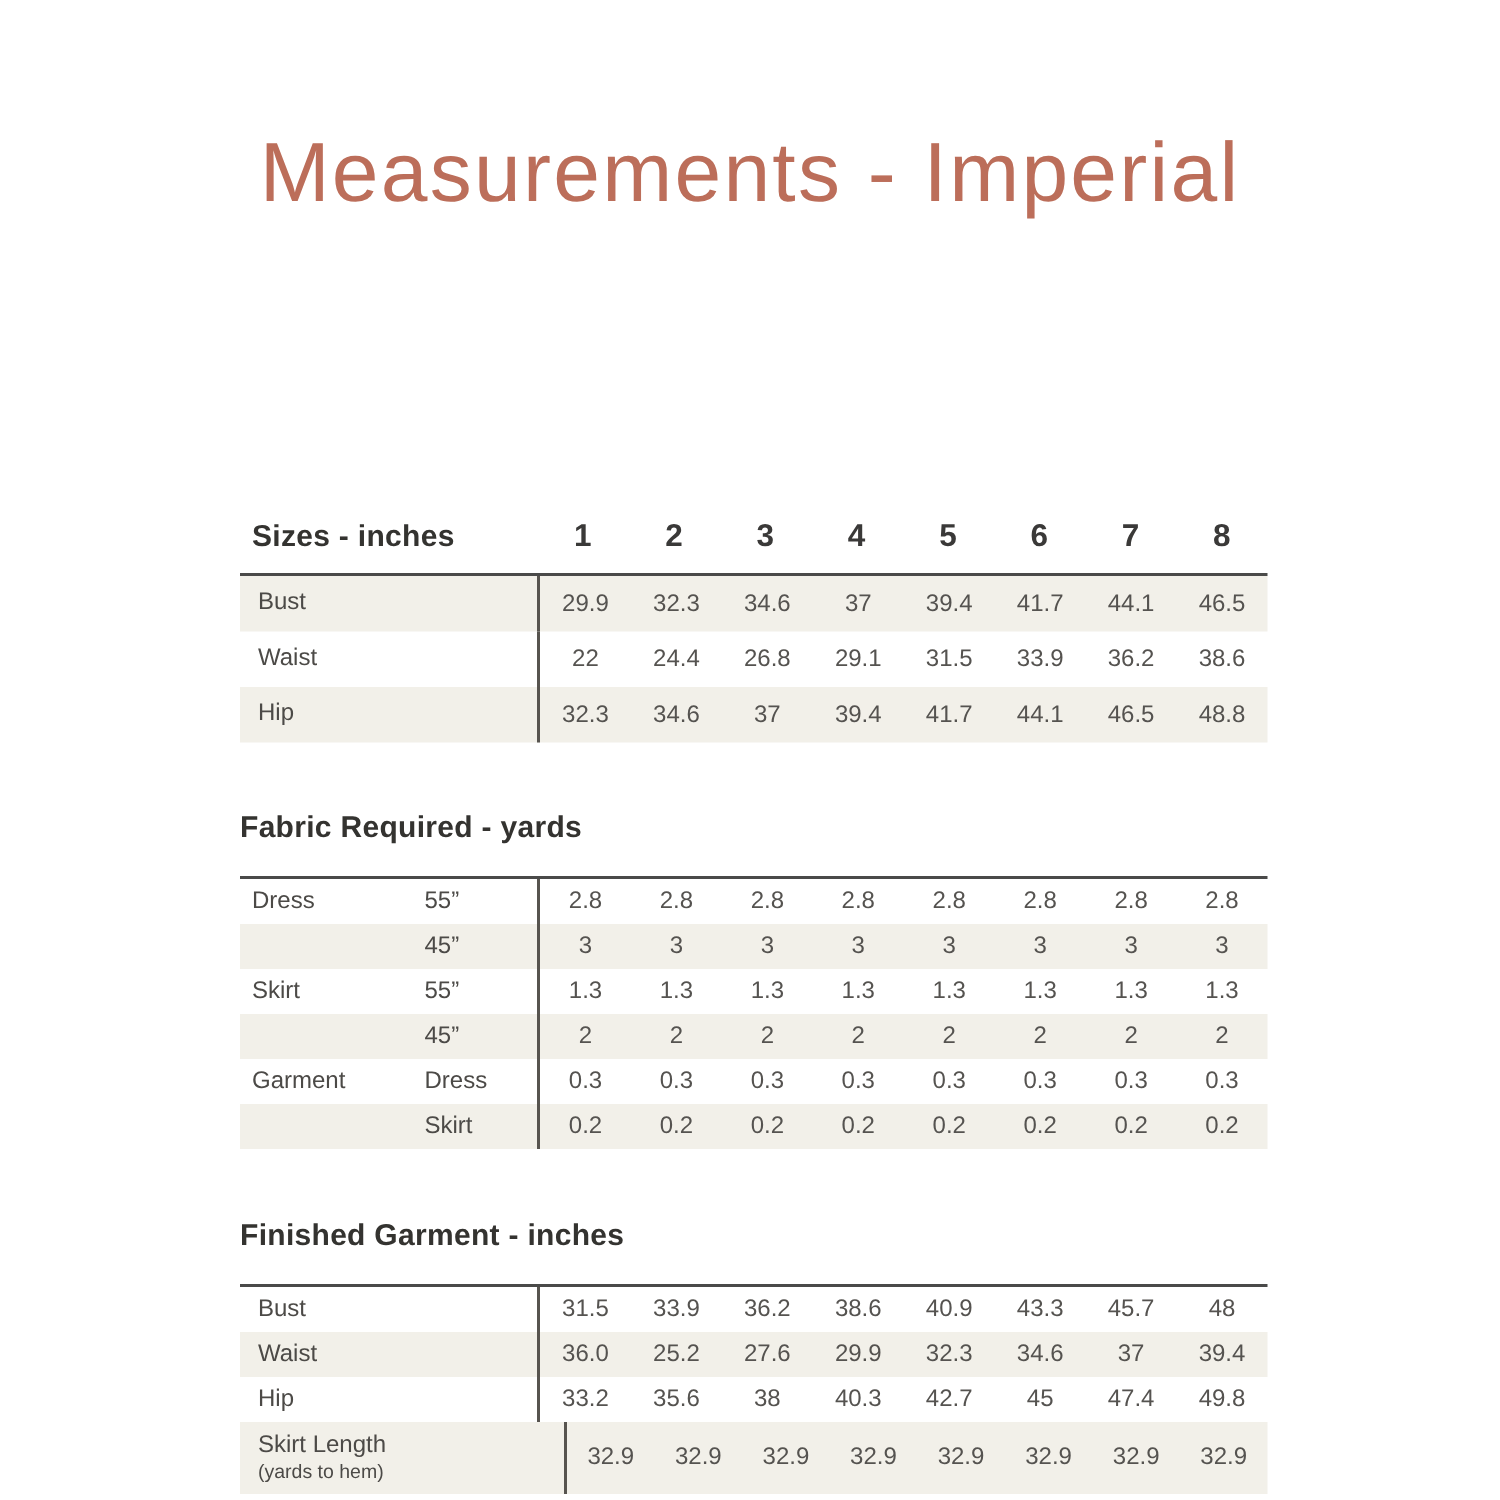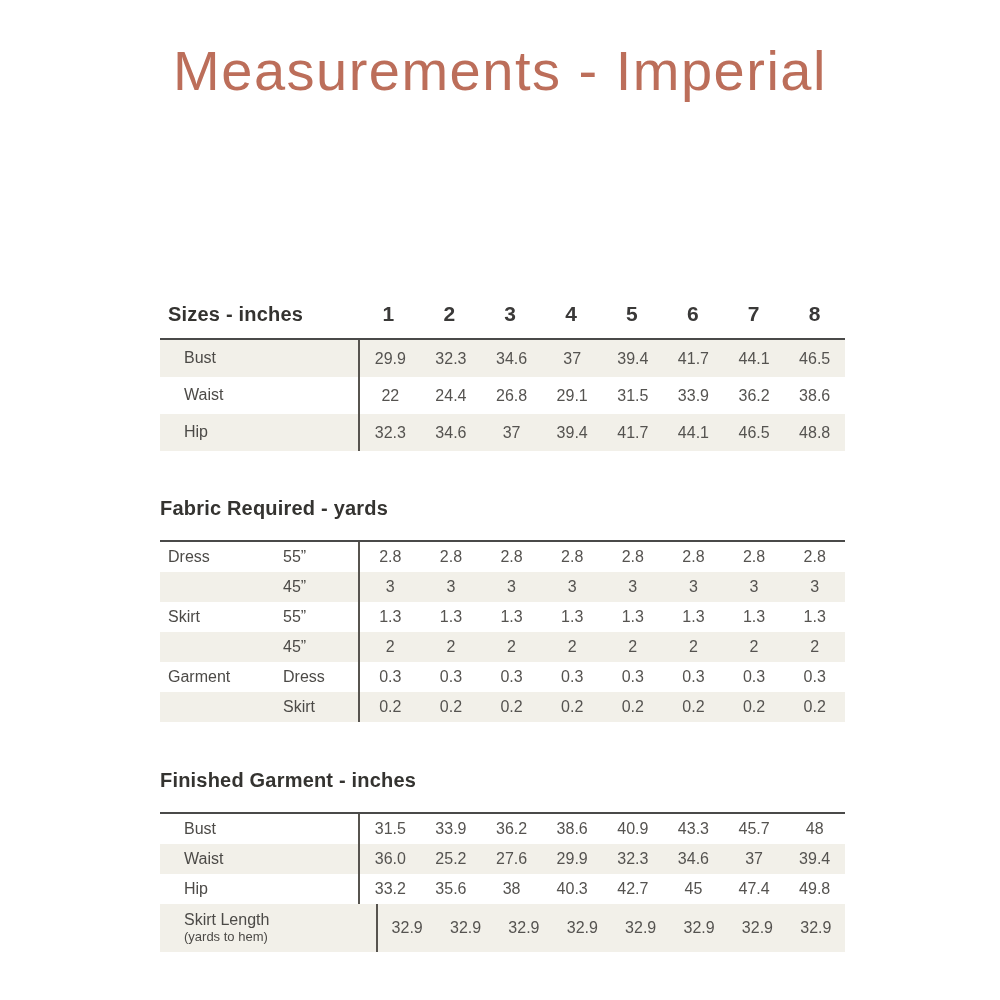--- a/index.html
+++ b/index.html
@@ -6,21 +6,21 @@
     --accent:#bc6e5a;
     --stripe:#f2f0e9;
     --rule:#4a4a49;
     --vline:#57544f;
     --text:#4c4a47;
     --head:#343330;
   }
   *{margin:0;padding:0;box-sizing:border-box;}
   html,body{width:1000px;height:1000px;background:#ffffff;overflow:hidden;
     font-family:"Liberation Sans","DejaVu Sans",sans-serif;}
-  .page{position:relative;width:1000px;height:856px;background:#fff;}
+  .page{position:relative;width:1000px;height:856px;background:#fff;margin-top:44px;}
 
   .title{
     position:absolute;top:40px;left:0;width:1000px;
     text-align:center;font-size:56px;font-weight:400;
     letter-spacing:1.5px;color:var(--accent);line-height:1.1;
   }
 
   .section{position:absolute;left:160px;width:685px;}
   .section-1{top:300px;}
   .section-2{top:494px;}
@@ -44,21 +44,21 @@
   .row{display:flex;align-items:stretch;}
   .section-1 .row{height:37px;}
   .section-2 .row{height:30px;}
   .section-3 .row{height:30px;}
   .section-3 .row:nth-of-type(4){height:48px;gap:18px;}
 
   
   .stripe-odd  .row:nth-of-type(odd){background:var(--stripe);}
   .stripe-even .row:nth-of-type(even){background:var(--stripe);}
 
-  .label-area{width:198px;display:flex;align-items:center;padding-left:24px;}
+  .label-area{width:198px;display:flex;align-items:center;padding-left:12px;}
   .label-area.two-col{padding-left:0;}
   .label-area .g{width:123px;padding-left:8px;}
   .label-area .v{flex:1;}
   .label-col{display:flex;flex-direction:column;justify-content:center;align-items:flex-start;}
 
   .row-label{font-size:16px;color:var(--text);line-height:1.15;}
   .row-sublabel{font-size:13px;color:var(--text);line-height:1.2;}
   .row-sublabel:empty{display:none;}
 
   .cells{

